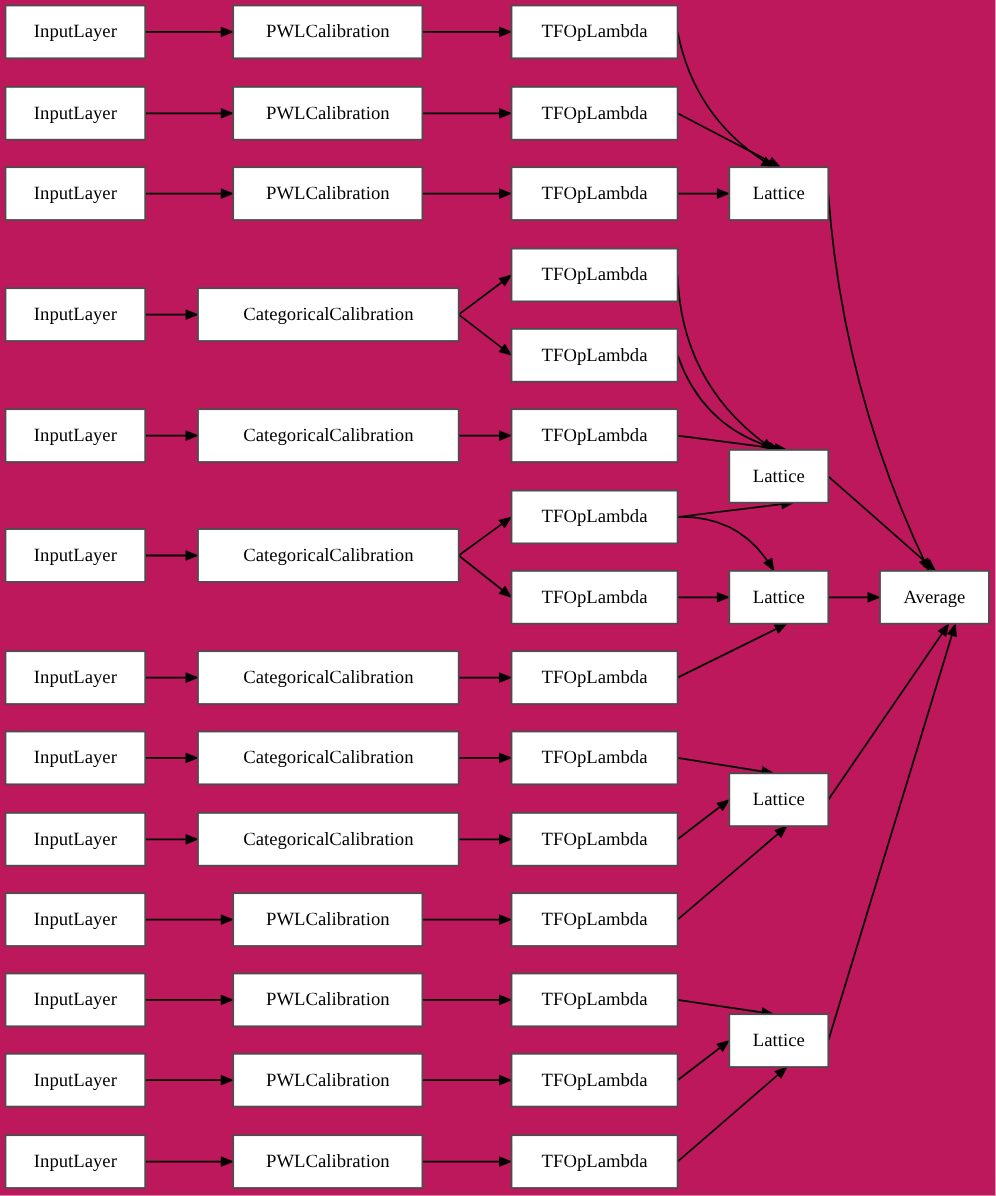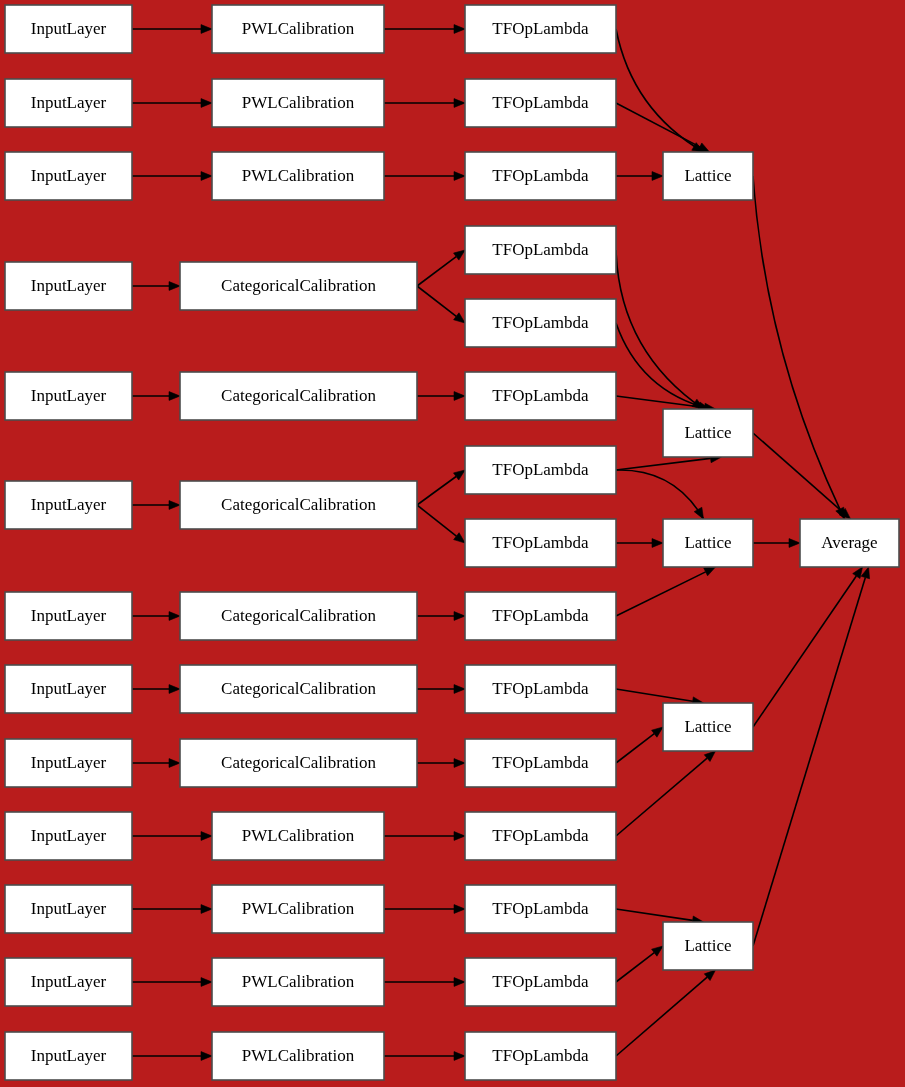--- a/index.html
+++ b/index.html
@@ -4,21 +4,21 @@
 <style>
   html, body {
     margin: 0;
     padding: 0;
     background: #ffffff;
   }
   #canvas-root {
     position: relative;
     width: 905px;
     height: 1087px;
-    background: #b91c1c;
+    background: #be185d;
     font-family: "Liberation Serif", "DejaVu Serif", serif;
     overflow: hidden;
   }
   svg#graph {
     position: absolute;
     left: 0;
     top: 0;
     width: 905px;
     height: 1087px;
     display: block;

